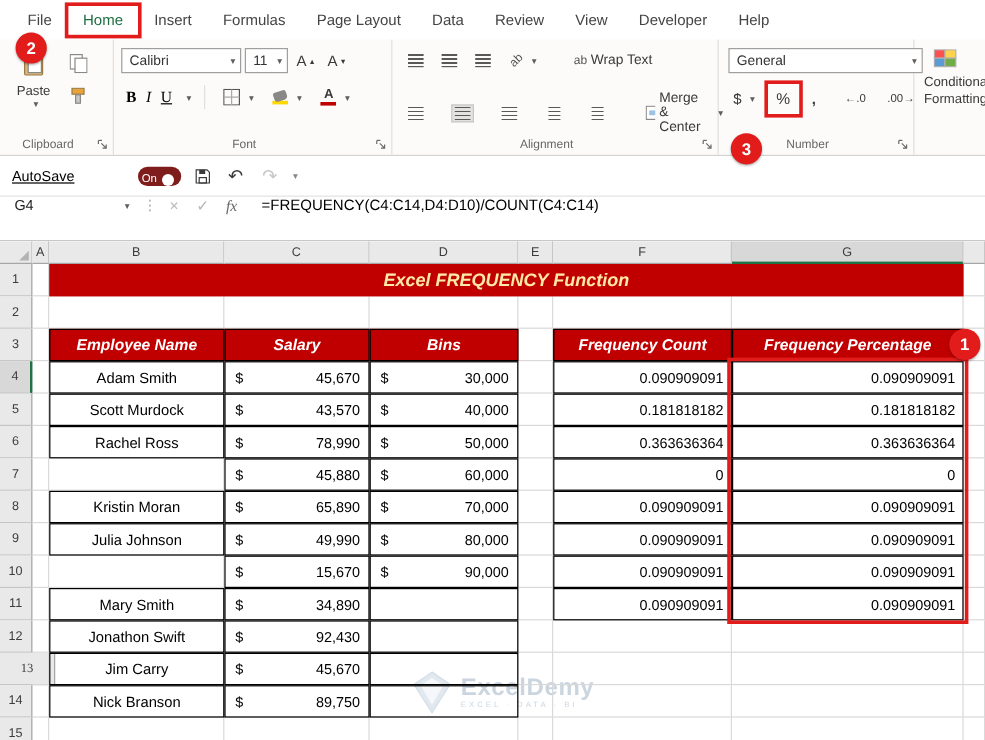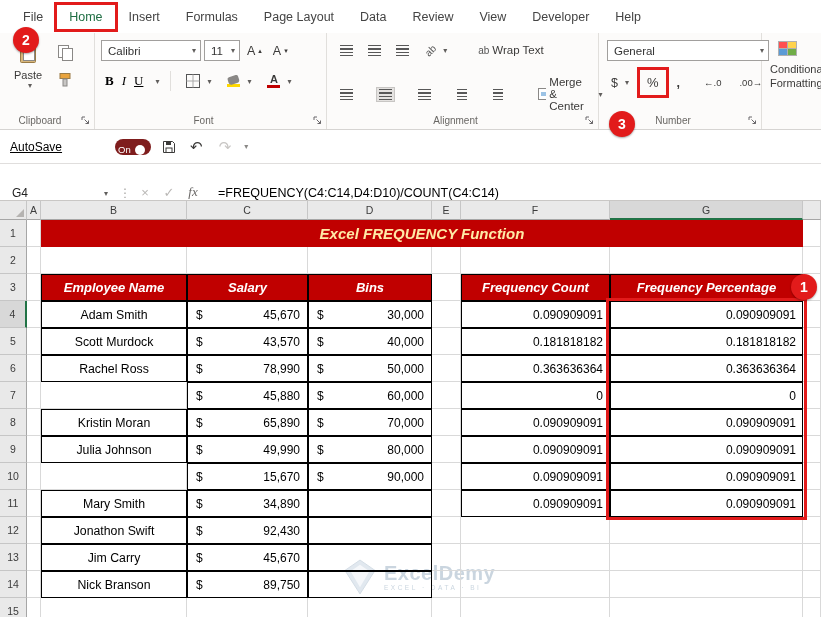--- a/index.html
+++ b/index.html
@@ -46,21 +46,21 @@
   .toggle { width:36px; height:16px; border-radius:9px; background:#7f1d1d; display:flex;
             align-items:flex-end; padding:0 3px; gap:4px;margin-left:43px; }
   .toggle .on-txt { color:#fff; font-size:9.5px; }
   .knob { width:10px; height:10px; border-radius:50%; background:#fff; display:block; }
   .qbtn { font-size:15px; color:#3b3a39; padding:0 3px; display:flex; align-items:center; }
   .qbtn.dim { color:#c8c6c4; }
   .tiny-chev { font-size:8px; color:#8a8886; }
 
   
   .fbar { position:absolute; left:0; top:164px; width:821px; height:37px; background:#fff;
-          border-bottom:1px solid #c9c7c5; display:flex; align-items:flex-end; }
+          border-bottom:1px solid #c9c7c5; display:flex; align-items:flex-start; }
   .namebox { width:116px; display:flex; align-items:center; justify-content:space-between;
              padding:0 8px 0 12px; font-size:12px; color:#222; }
   .vline { width:1px; background:#e0dedc; margin:6px 0; }
   .dots { width:16px; display:flex; align-items:center; justify-content:center; color:#a6a4a2; font-size:12px; }
   .fbtn { width:24px; display:flex; align-items:center; justify-content:center; font-size:13px; }
   .fbtn.dim { color:#b9b7b5; }
   .fbtn.fx { font-family:"Liberation Serif", serif; font-style:italic; color:#6a6867; }
   .formula { flex:1; display:flex; align-items:center; padding-left:12px; font-size:12.5px; color:#000; }
 
   
@@ -348,21 +348,21 @@
       <div class="rowhdr" style="left: 0px; top: 73px; width: 27px; height: 27px;">3</div>
       <div class="rowhdr sel" style="left: 0px; top: 100px; width: 27px; height: 27px;">4</div>
       <div class="rowhdr" style="left: 0px; top: 127px; width: 27px; height: 27px;">5</div>
       <div class="rowhdr" style="left: 0px; top: 154px; width: 27px; height: 27px;">6</div>
       <div class="rowhdr" style="left: 0px; top: 181px; width: 27px; height: 27px;">7</div>
       <div class="rowhdr" style="left: 0px; top: 208px; width: 27px; height: 27px;">8</div>
       <div class="rowhdr" style="left: 0px; top: 235px; width: 27px; height: 27px;">9</div>
       <div class="rowhdr" style="left: 0px; top: 262px; width: 27px; height: 27px;">10</div>
       <div class="rowhdr" style="left: 0px; top: 289px; width: 27px; height: 27px;">11</div>
       <div class="rowhdr" style="left: 0px; top: 316px; width: 27px; height: 27px;">12</div>
-      <div class="rowhdr" style="left: 0px; top: 343px; width: 27px; height: 27px;">13</div>
+      <div class="rowhdr" style="left: 0px; top: 343px; width: 46px; height: 27px; font-family: Liberation Serif, serif;">13</div>
       <div class="rowhdr" style="left: 0px; top: 370px; width: 27px; height: 27px;">14</div>
       <div class="rowhdr" style="left: 0px; top: 397px; width: 27px; height: 27px;">15</div>
       <div class="bgcell" style="left: 27px; top: 19px; width: 14px; height: 27px;"></div>
       <div class="bgcell" style="left: 41px; top: 19px; width: 146px; height: 27px;"></div>
       <div class="bgcell" style="left: 187px; top: 19px; width: 121px; height: 27px;"></div>
       <div class="bgcell" style="left: 308px; top: 19px; width: 124px; height: 27px;"></div>
       <div class="bgcell" style="left: 432px; top: 19px; width: 29px; height: 27px;"></div>
       <div class="bgcell" style="left: 461px; top: 19px; width: 149px; height: 27px;"></div>
       <div class="bgcell" style="left: 610px; top: 19px; width: 193px; height: 27px;"></div>
       <div class="bgcell" style="left: 803px; top: 19px; width: 18px; height: 27px;"></div>

